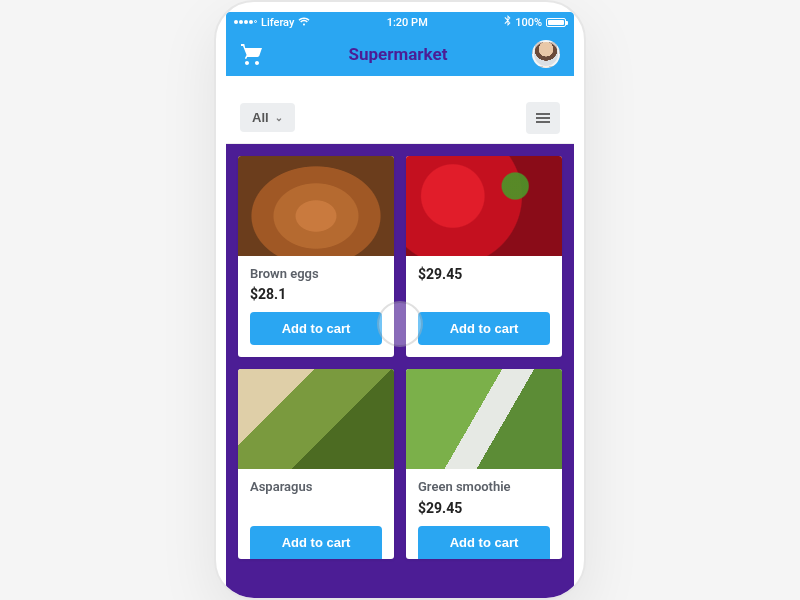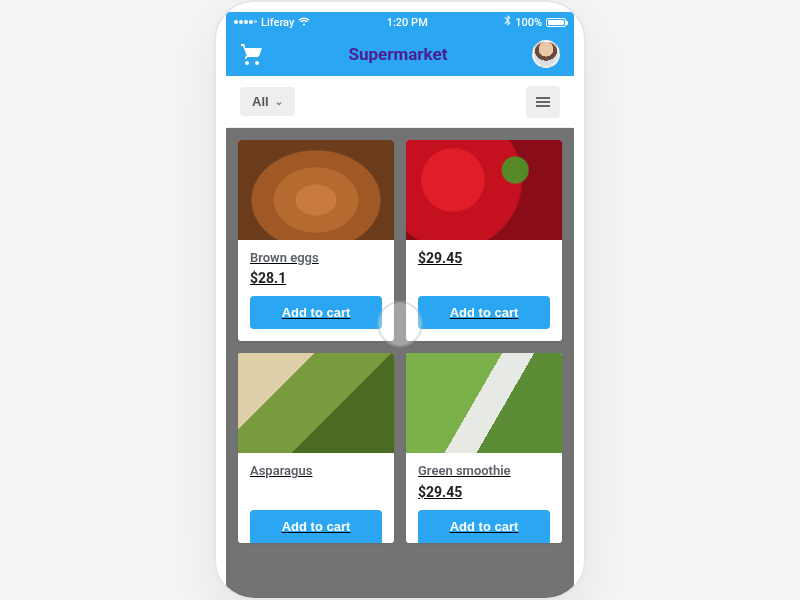--- a/index.html
+++ b/index.html
@@ -68,20 +68,21 @@
   border:2px solid rgba(255,255,255,0.7);
 }
 .filter-bar {
   height: 52px;
   background:#fff;
   border-bottom:1px solid #eee;
   display:flex;
   align-items:center;
   justify-content:space-between;
   padding: 0 14px;
+  margin-top: 16px;
 }
 .filter-btn {
   background:#eceef0;
   border:none;
   border-radius:4px;
   padding: 7px 12px;
   font-size:13px;
   font-weight:600;
   color:#555;
   display:flex;
@@ -94,24 +95,23 @@
   width:34px; height:32px;
   background:#eceef0;
   border:none; border-radius:4px;
   display:flex; align-items:center; justify-content:center;
   cursor:pointer;
 }
 .view-lines { display:flex; flex-direction:column; gap:2px;}
 .view-lines span { width:14px; height:2px; background:#666; display:block;}
 .content {
   flex:1;
-  background:#737373;
+  background:#4c1d95;
   padding:12px;
   overflow:hidden;
-  text-decoration:underline;
 }
 .grid {
   display:grid;
   grid-template-columns: 1fr 1fr;
   gap:12px;
 }
 .card {
   background:#fff;
   border-radius:3px;
   box-shadow: 0 1px 3px rgba(0,0,0,0.08);

